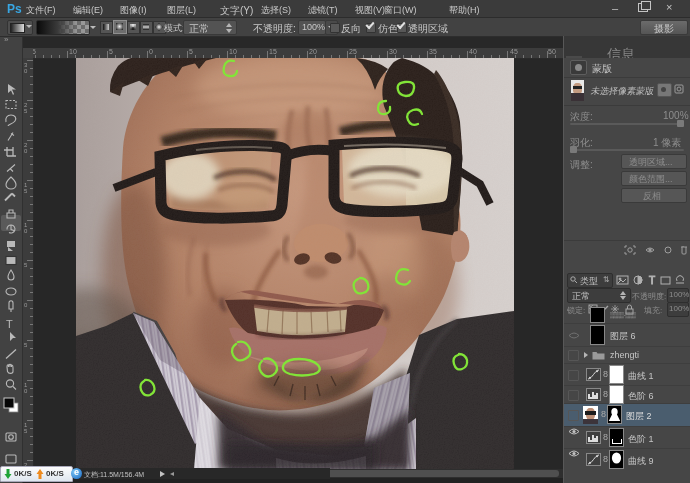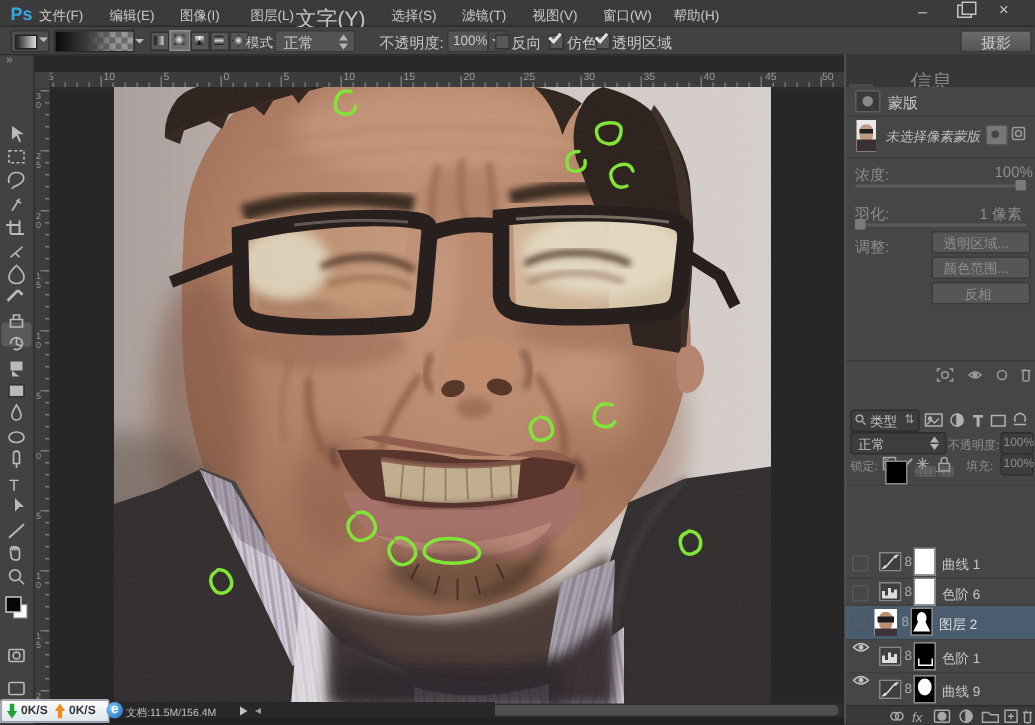--- a/index.html
+++ b/index.html
@@ -17,25 +17,25 @@
 </head>
 <body>
 <div id="app">
 
   <div class="abs" style="left:0;top:0;width:690px;height:17px;background:#3b3b3b;border-bottom:1px solid #2c2c2c;">
     <span class="abs" style="left:7px;top:2px;font-size:12px;font-weight:bold;color:#38a6e2;">Ps</span>
     <span class="abs" style="left:26px;top:4px;font-size:9px;color:#c9c9c9;white-space:nowrap;">文件(F)</span>
     <span class="abs" style="left:73px;top:4px;font-size:9px;color:#c9c9c9;white-space:nowrap;">编辑(E)</span>
     <span class="abs" style="left:120px;top:4px;font-size:9px;color:#c9c9c9;white-space:nowrap;">图像(I)</span>
     <span class="abs" style="left:167px;top:4px;font-size:9px;color:#c9c9c9;white-space:nowrap;">图层(L)</span>
-    <span class="abs" style="left:197px;top:4px;font-size:14px;color:#c9c9c9;white-space:nowrap;">文字(Y)</span>
+    <span class="abs" style="left:220px;top:4px;font-size:10px;color:#c9c9c9;white-space:nowrap;">文字(Y)</span>
     <span class="abs" style="left:261px;top:4px;font-size:9px;color:#c9c9c9;white-space:nowrap;">选择(S)</span>
     <span class="abs" style="left:308px;top:4px;font-size:9px;color:#c9c9c9;white-space:nowrap;">滤镜(T)</span>
     <span class="abs" style="left:355px;top:4px;font-size:9px;color:#c9c9c9;white-space:nowrap;">视图(V)</span>
-    <span class="abs" style="left:402px;top:4px;font-size:9px;color:#c9c9c9;white-space:nowrap;">窗口(W)</span>
+    <span class="abs" style="left:384px;top:4px;font-size:9px;color:#c9c9c9;white-space:nowrap;">窗口(W)</span>
     <span class="abs" style="left:449px;top:4px;font-size:9px;color:#c9c9c9;white-space:nowrap;">帮助(H)</span>
 
     <span class="abs" style="left:612px;top:2px;color:#c4c4c4;font-size:11px;">–</span>
     <span class="abs" style="left:638px;top:3px;width:8px;height:7px;border:1px solid #c4c4c4;"></span>
     <span class="abs" style="left:641px;top:1px;width:8px;height:7px;border:1px solid #c4c4c4;background:#3b3b3b;"></span>
     <span class="abs" style="left:666px;top:1px;color:#c4c4c4;font-size:11px;">×</span>
   </div>
 
   <div class="abs" style="left:0;top:18px;width:690px;height:18px;background:#424242;border-bottom:1px solid #2d2d2d;">
 
@@ -631,20 +631,35 @@
       <span class="abs dim" style="left:80px;top:34px;font-size:8px;">填充:</span>
       <div class="abs" style="left:103px;top:31px;width:20px;height:13px;background:#3d3d3d;border:1px solid #2e2e2e;border-radius:2px;">
           <span class="abs dim" style="left:1px;top:1px;font-size:8px;">100%</span>
         </div>
 
       <div id="rows" class="abs" style="left:0;top:43px;width:127px;height:169px;">
           <div class="abs" style="left:0;top:0;width:127px;height:9px;border-bottom:1px solid #3e3e3e;">
             <div class="abs" style="left:27px;top:-6px;width:13px;height:14px;background:#000;outline:1px solid #888;"></div>
             <span class="abs" style="left:46px;top:-2px;color:#9a9a9a;font-size:6px;letter-spacing:-1px;">▒▒▒▒ - ▒▒▒</span>
           </div>
+          <div class="abs" style="left:0;top:10px;width:127px;height:22px;border-bottom:1px solid #3e3e3e;">
+            <svg width="12" height="9" viewBox="0 0 12 9" style="position:absolute;left:4px;top:7px">
+              <path d="M1 4.5 q5 -5 10 0 q-5 5 -10 0 Z" fill="none" stroke="#707070"></path>
+            </svg>
+            <div class="abs" style="left:27px;top:2px;width:13px;height:18px;background:#000;outline:1px solid #888;"></div>
+            <span class="abs" style="left:46px;top:6px;color:#c6c6c6;font-size:9px;">图层 6</span>
+          </div>
+          <div class="abs" style="left:0;top:33px;width:127px;height:16px;border-bottom:1px solid #3e3e3e;">
+            <div class="abs" style="left:4px;top:3px;width:9px;height:9px;border:1px solid #565656;border-radius:1px;"></div>
+            <div class="abs" style="left:20px;top:5px;width:0;height:0;border-top:3px solid transparent;border-bottom:3px solid transparent;border-left:4px solid #b5b5b5;"></div>
+            <svg width="13" height="10" viewBox="0 0 13 10" style="position:absolute;left:28px;top:3px">
+              <path d="M0.5 2 h4 l1 1.5 h7 v6 h-12 Z" fill="#9a9a9a"></path>
+            </svg>
+            <span class="abs" style="left:46px;top:3px;color:#c6c6c6;font-size:9px;">zhengti</span>
+          </div>
           <div class="abs" style="left:0;top:50px;width:127px;height:21px;border-bottom:1px solid #3e3e3e;">
             <div class="abs" style="left:4px;top:6px;width:9px;height:9px;border:1px solid #565656;border-radius:1px;"></div>
             <svg width="15" height="13" viewBox="0 0 15 13" style="position:absolute;left:22px;top:4px">
               <rect x="0.5" y="0.5" width="14" height="12" fill="#3f3f3f" stroke="#888"></rect>
               <path d="M2 11 C 6 11 9 2 13 2" stroke="#ddd" fill="none"></path>
               <circle cx="4" cy="9.8" r="1" fill="#ddd"></circle>
               <circle cx="11" cy="3.2" r="1" fill="#ddd"></circle>
             </svg>
             <span class="abs" style="left:39px;top:5px;color:#aaa;font-size:9px;">8</span>
             <div class="abs" style="left:46px;top:2px;width:13px;height:17px;background:#fff;outline:1px solid #888;"></div>
@@ -701,31 +716,15 @@
             </svg>
             <span class="abs" style="left:39px;top:5px;color:#aaa;font-size:9px;">8</span>
             <div class="abs" style="left:46px;top:2px;width:13px;height:17px;background:#000;outline:1px solid #888;"><svg width="13" height="17" viewBox="0 0 13 17">
                 <ellipse cx="6.5" cy="7" rx="4.6" ry="5.6" fill="#fff"></ellipse>
               </svg></div>
             <span class="abs" style="left:64px;top:6px;color:#c6c6c6;font-size:9px;">曲线 9</span>
           </div>
         </div>
     </div>
 
-    <div class="abs" style="left:0;top:434px;width:127px;height:13px;background:#3a3a3a;border-top:1px solid #2e2e2e;">
-      <svg class="abs" style="left:28px;top:1px;" width="96" height="11" viewBox="0 0 96 11">
-        <g fill="none" stroke="#a8a8a8" stroke-width="1">
-          <path d="M2 5.5 a2.5 2.5 0 0 1 5 0 a2.5 2.5 0 0 1 -5 0 M5 5.5 a2.5 2.5 0 0 1 5 0 a2.5 2.5 0 0 1 -5 0"></path>
-          <text x="16" y="9" font-size="9" font-style="italic" fill="#a8a8a8" stroke="none" font-family="Liberation Sans">fx</text>
-          <rect x="31" y="1.5" width="10" height="8" rx="1"></rect>
-            <circle cx="36" cy="5.5" r="2.5" fill="#a8a8a8"></circle>
-          <circle cx="52" cy="5.5" r="4"></circle>
-            <path d="M52 1.5 a4 4 0 0 1 0 8 Z" fill="#a8a8a8"></path>
-          <path d="M63 3 h4 l1.5 1.5 h5 v5 h-10.5 Z"></path>
-          <rect x="78" y="1.5" width="8" height="8"></rect>
-            <path d="M80 5.5 h4 m-2 -2 v4"></path>
-          <path d="M90 3 h6 m-5 0 v6 q0 .8 .8 .8 h2.4 q.8 0 .8 -.8 v-6 m-3 -1.2 v1"></path>
-        </g>
-      </svg>
-    </div>
   </div>
 
 </div>
 
 </body></html>

